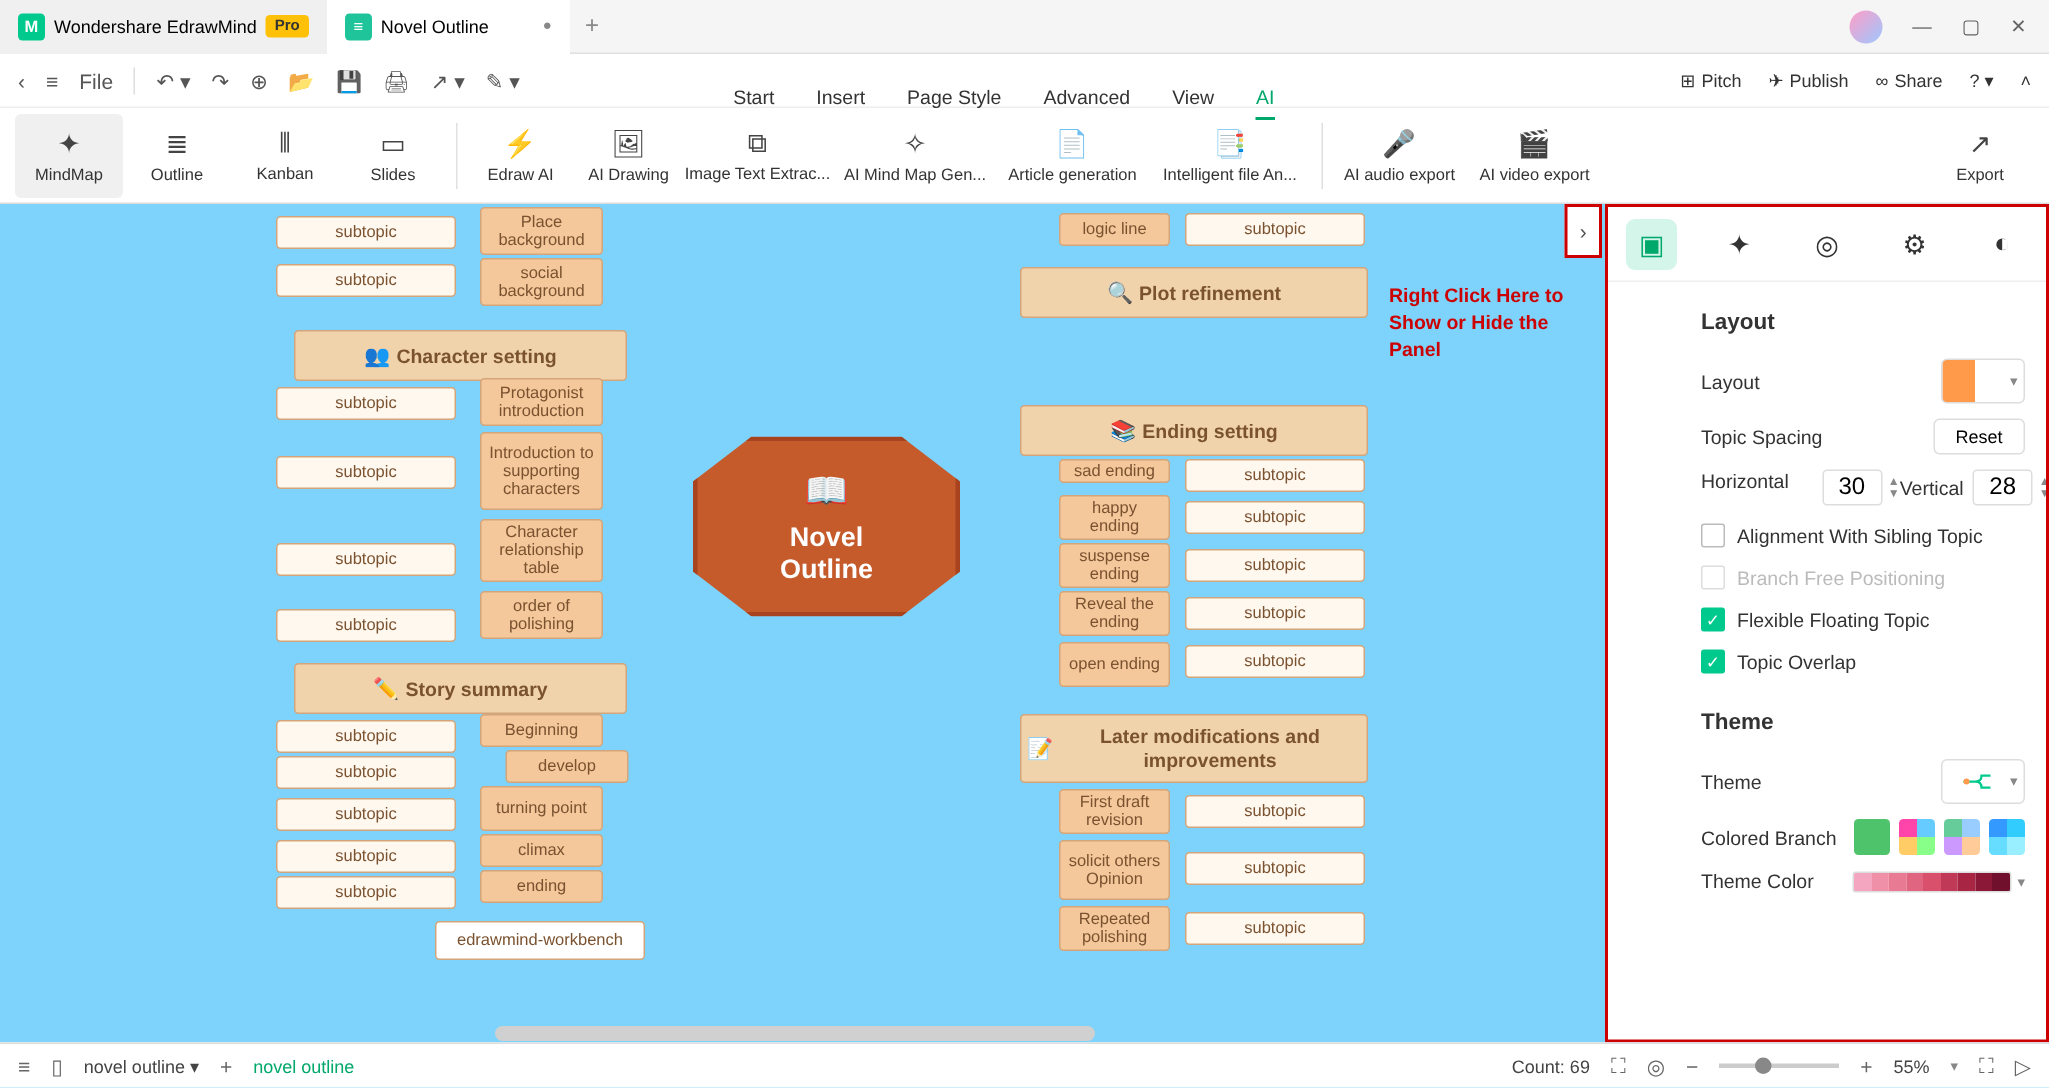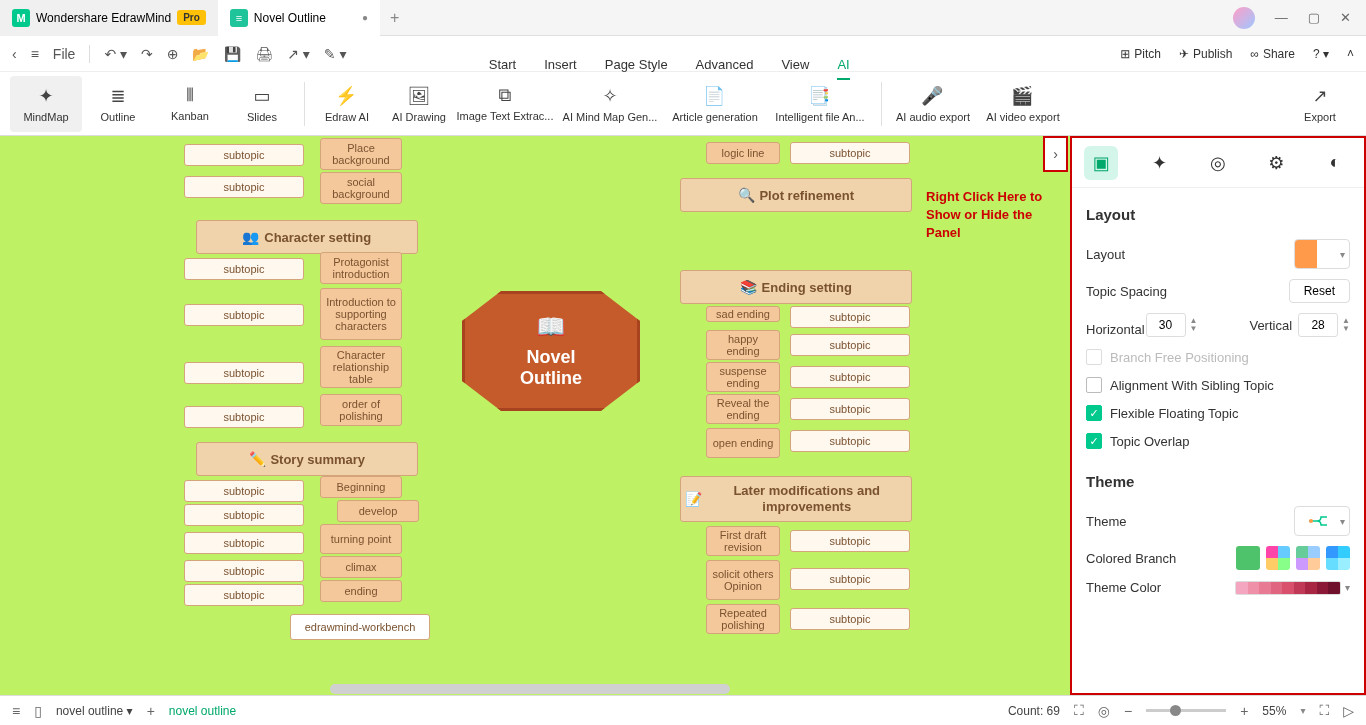--- a/index.html
+++ b/index.html
@@ -25,45 +25,45 @@
 .rightactions { display:flex; gap:18px; align-items:center; margin-left:auto; }
 .rightactions .ract { display:flex; align-items:center; gap:4px; font-size:12px; color:#333; }
 
 .toolbar { height:64px; display:flex; align-items:center; border-bottom:1px solid #ddd; padding:0 10px; }
 .tbtn { display:flex; flex-direction:column; align-items:center; justify-content:center; width:72px; height:56px; gap:4px; font-size:11px; color:#333; cursor:pointer; }
 .tbtn.sel { background:#f0f0f0; border-radius:4px; }
 .tbtn .ticon { font-size:18px; color:#444; }
 .tsep { width:1px; height:44px; background:#e0e0e0; margin:0 6px; }
 .tspacer { flex:1; }
 
-.canvas-wrap { position:absolute; top:136px; left:0; right:0; bottom:30px; overflow:hidden; background:#bef264;text-decoration:underline; }
+.canvas-wrap { position:absolute; top:136px; left:0; right:0; bottom:30px; overflow:hidden; background:#7dd3fc;text-decoration:underline; }
 .canvas { position:relative; width:100%; height:100%; }
 
 .node { position:absolute; border:1px solid #d4a57a; background:#fff8ef; border-radius:3px; font-size:11px; color:#7a5230; display:flex; align-items:center; justify-content:center; text-align:center; padding:2px 4px; }
 .mnode { background:#f4c89a; border:1px solid #d4a57a; font-weight:500; }
 .hnode { background:#f0d3ab; border:1px solid #d4a57a; font-size:13px; font-weight:bold; display:flex; align-items:center; justify-content:center; gap:4px; }
 .hnode .hicon { font-size:14px; }
 .centernode { position:absolute; left:462px; top:155px; width:178px; height:120px; background:#c55a2b; border:3px solid #a8431f; display:flex; flex-direction:column; align-items:center; justify-content:center; color:#fff; font-size:18px; font-weight:bold; clip-path:polygon(22% 0,78% 0,100% 25%,100% 75%,78% 100%,22% 100%,0 75%,0 25%); }
 .centernode .cicon { font-size:24px; margin-bottom:6px; }
 .annot { position:absolute; font-size:13px; color:#c00; font-weight:bold; line-height:1.4; }
 
 .panel-toggle { position:absolute; top:0; left:1043px; width:25px; height:36px; border:2px solid #c00; display:flex; align-items:center; justify-content:center; background:#fff; cursor:pointer; font-size:14px; color:#555; }
 .side-panel { position:absolute; top:0; right:0; width:296px; bottom:0; border:2px solid #c00; background:#fff; display:flex; flex-direction:column; }
 .panel-tabs { height:50px; display:flex; align-items:center; justify-content:space-around; border-bottom:1px solid #eee; }
 .panel-tabs .ptab { width:34px; height:34px; display:flex; align-items:center; justify-content:center; border-radius:6px; color:#333; font-size:18px; cursor:pointer; }
 .panel-tabs .ptab.active { background:#d4f5e9; color:#00a86b; }
-.panel-body { padding:14px 14px; overflow:auto; font-size:13px; color:#333; }
+.panel-body { padding:14px 14px; overflow:auto; font-size:13px; color:#333;margin-left:48px; }
 .panel-body h3 { font-size:15px; font-weight:600; margin:4px 0 16px; }
 .prow { display:flex; align-items:center; justify-content:space-between; margin:10px 0; }
 .prow label { font-size:13px; color:#333; }
 .layout-thumb { width:56px; height:30px; border:1px solid #ddd; border-radius:4px; display:flex; align-items:center; justify-content:center; background:linear-gradient(90deg,#ff9a4a 40%,transparent 40%); position:relative; }
 .layout-thumb::after { content:"▾"; position:absolute; right:4px; color:#888; font-size:10px; }
 .reset-btn { border:1px solid #ddd; border-radius:4px; padding:4px 14px; font-size:12px; background:#fff; cursor:pointer; }
 .spininp { display:flex; align-items:center; gap:4px; }
-.spininp input { width:40px; height:24px; border:1px solid #ddd; border-radius:3px; text-align:center; font-size:12px; }
+.spininp input { width:40px; height:24px; border:1px solid #ddd; border-radius:3px; text-align:center; font-size:16px; }
 .spininp .spinbtns { display:flex; flex-direction:column; font-size:8px; color:#888; line-height:1; cursor:pointer; }
 .chk-row { display:flex; align-items:center; gap:8px; margin:12px 0; font-size:13px; }
 .chk { width:16px; height:16px; border:1px solid #bbb; border-radius:2px; display:flex; align-items:center; justify-content:center; font-size:11px; color:#fff; }
 .chk.on { background:#00c98d; border-color:#00c98d; }
 .chk.disabled { border-color:#ddd; }
 .disabled-text { color:#bbb; }
 .theme-thumb { width:56px; height:30px; border:1px solid #ddd; border-radius:4px; display:flex; align-items:center; justify-content:center; position:relative; }
 .theme-thumb svg { width:30px; height:16px; }
 .branch-grid { display:flex; gap:6px; }
 .branch-sw { width:24px; height:24px; border-radius:3px; display:grid; grid-template-columns:1fr 1fr; grid-template-rows:1fr 1fr; overflow:hidden; cursor:pointer; }
@@ -295,21 +295,21 @@
         <h3>Layout</h3>
         <div class="prow">
           <label>Layout</label>
           <div class="layout-thumb"></div>
         </div>
         <div class="prow">
           <label>Topic Spacing</label>
           <button class="reset-btn">Reset</button>
         </div>
         <div class="prow">
-          <span style="display:flex;align-items:flex-end;gap:1px">
+          <span style="display:flex;align-items:flex-start;gap:22px">
             <label>Horizontal</label>
             <div class="spininp">
                 <input value="30" style="">
                 <span class="spinbtns">
                   <span>▲</span>
                   <span>▼</span>
                 </span>
               </div>
           </span>
           <span style="display:flex;align-items:center;gap:6px">
@@ -317,26 +317,26 @@
             <div class="spininp">
                 <input value="28" style="">
                 <span class="spinbtns">
                   <span>▲</span>
                   <span>▼</span>
                 </span>
               </div>
           </span>
         </div>
         <div class="chk-row">
+            <span class="chk"></span>
+            <span>Alignment With Sibling Topic</span>
+          </div>
+        <div class="chk-row">
             <span class="chk disabled"></span>
             <span class="disabled-text">Branch Free Positioning</span>
-          </div>
-        <div class="chk-row">
-            <span class="chk"></span>
-            <span>Alignment With Sibling Topic</span>
           </div>
         <div class="chk-row">
             <span class="chk on">✓</span>
             <span>Flexible Floating Topic</span>
           </div>
         <div class="chk-row">
             <span class="chk on">✓</span>
             <span>Topic Overlap</span>
           </div>
 

